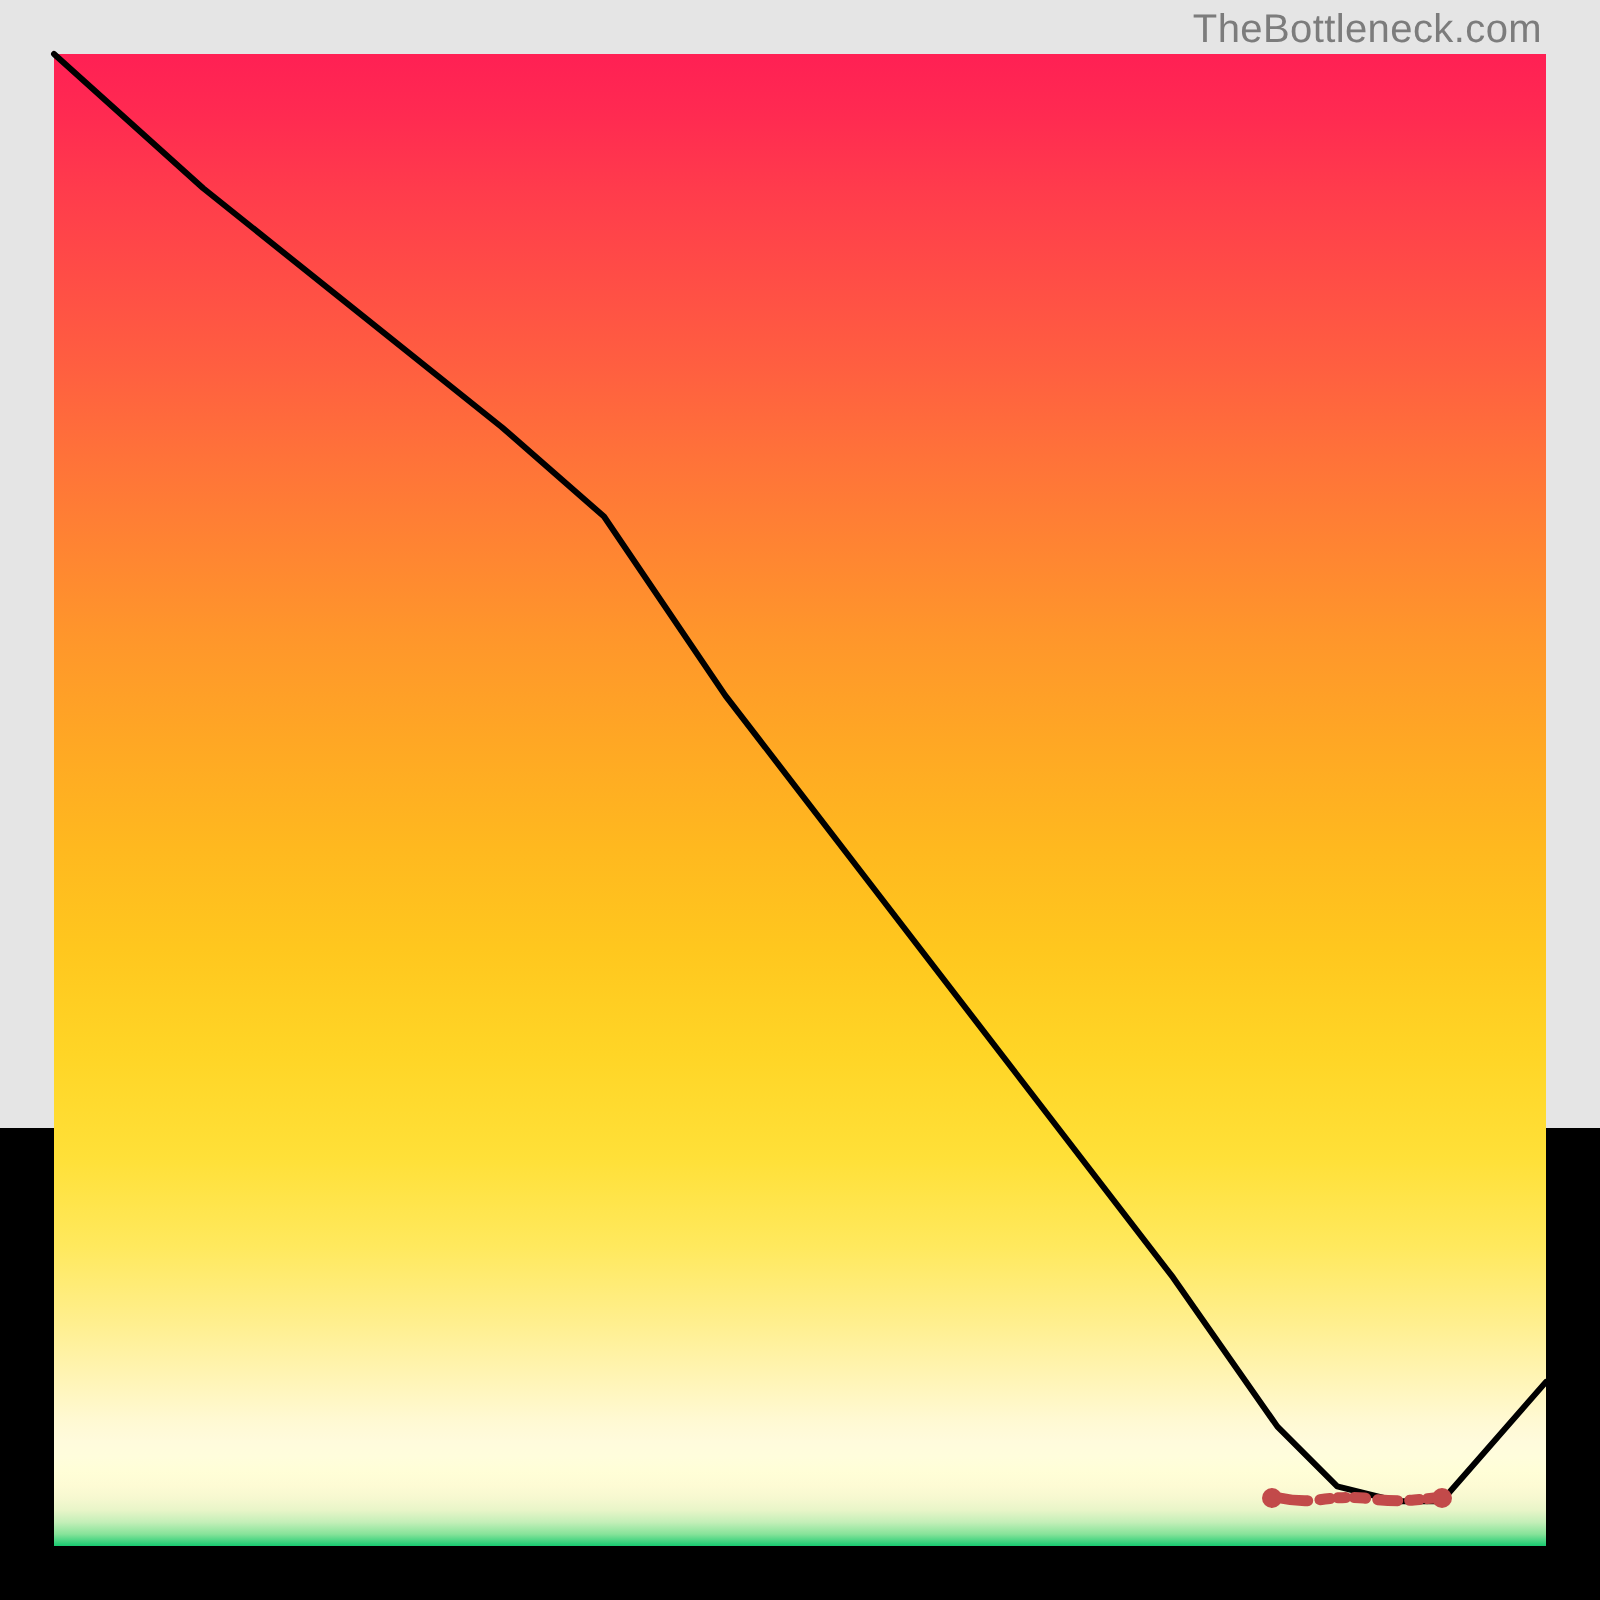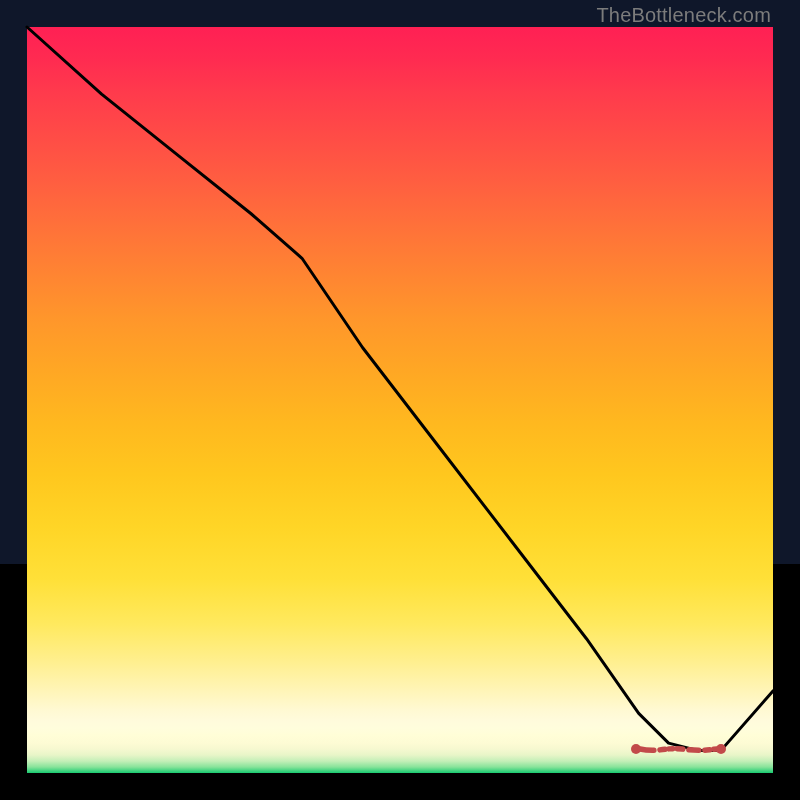--- a/index.html
+++ b/index.html
@@ -8,21 +8,21 @@
     width: 800px;
     height: 800px;
     background: #000;
     overflow: hidden;
     font-family: Arial, Helvetica, sans-serif;
   }
   .frame {
     position: relative;
     width: 800px;
     height: 564px;
-    background: #0f172a;
+    background: #e5e5e5;
   }
   .plot-area {
     position: absolute;
     left: 27px;
     top: 27px;
     width: 746px;
     height: 746px;
     
     background: linear-gradient(
       to top,

